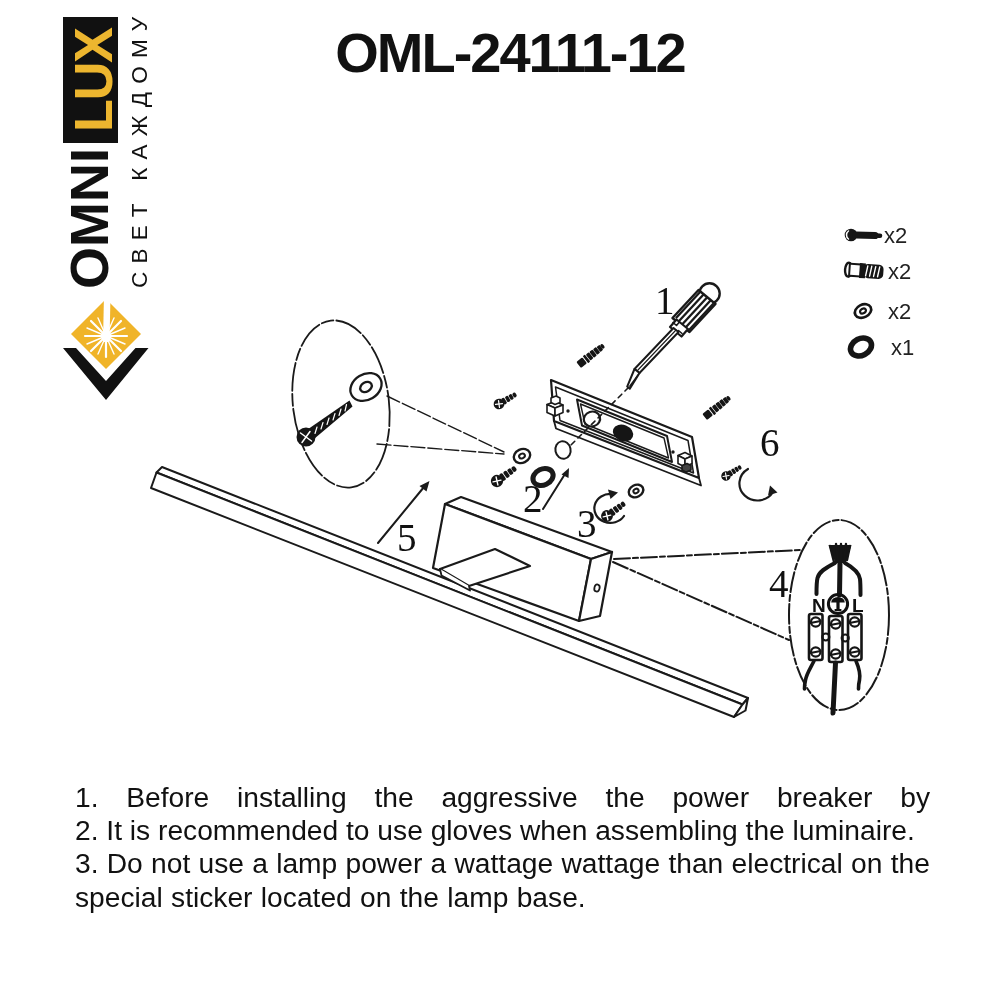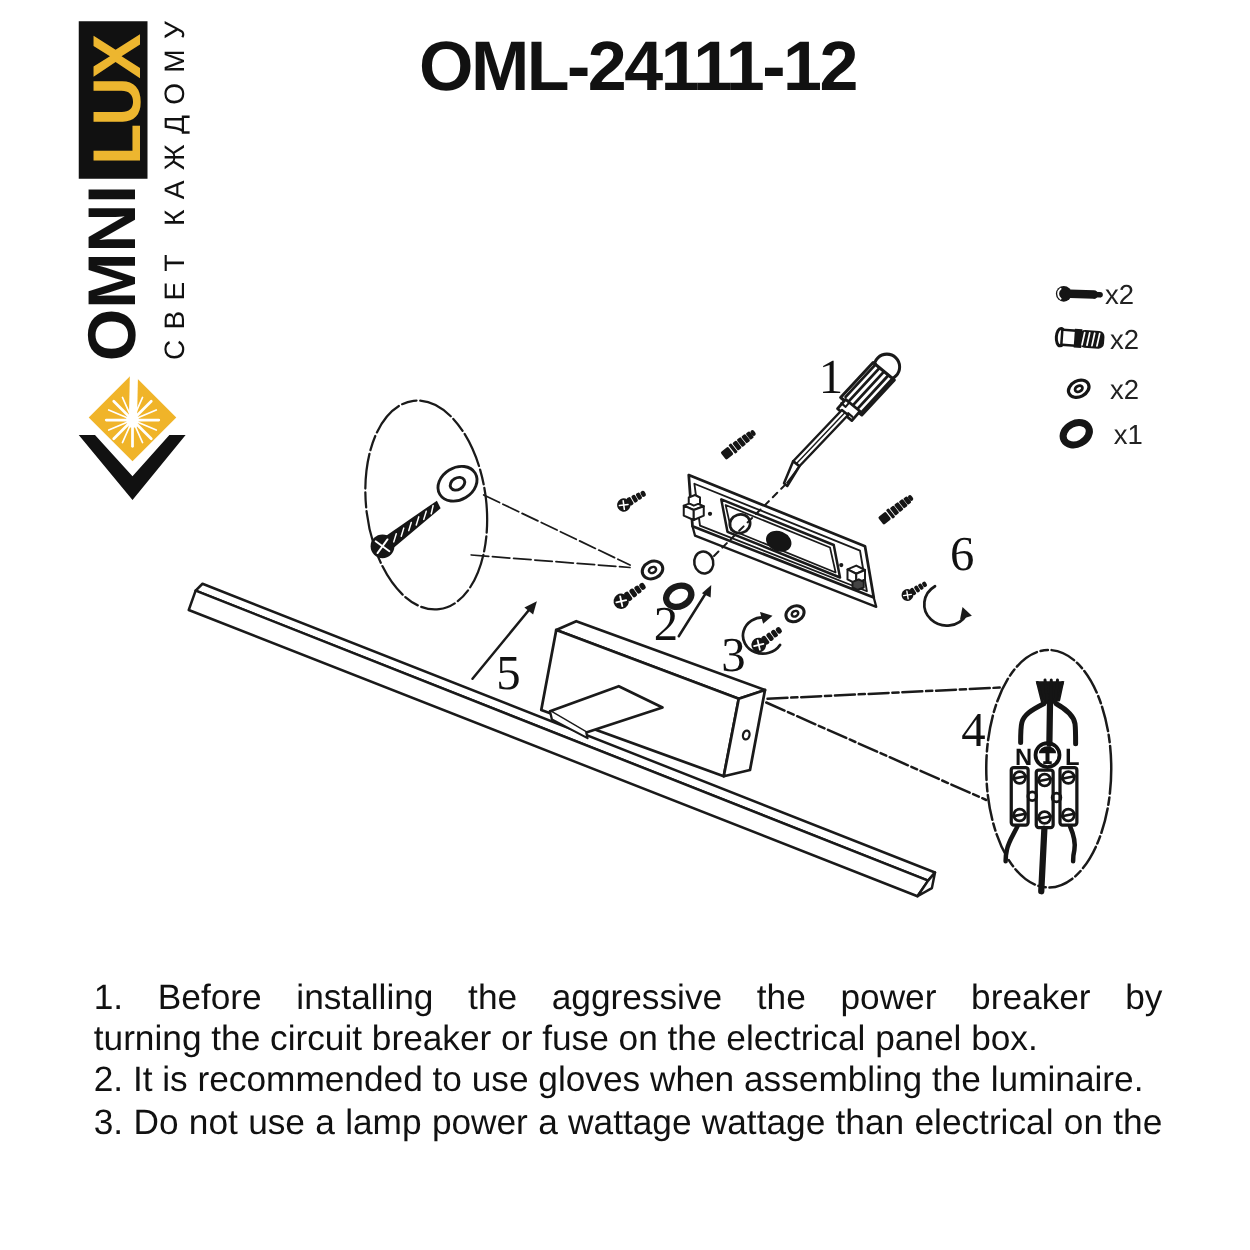--- a/index.html
+++ b/index.html
@@ -291,31 +291,31 @@
       <span>1.</span>
       <span>Before</span>
       <span>installing</span>
       <span>the</span>
       <span>aggressive</span>
       <span>the</span>
       <span>power</span>
       <span>breaker</span>
       <span>by</span>
     </div>
-  <div>turning the circuit breaker or fuse on the electrical panel box.</div>
   <div>2. It is recommended to use gloves when assembling the luminaire.</div>
   <div class="jl">
       <span>3.</span>
       <span>Do</span>
       <span>not</span>
       <span>use</span>
       <span>a</span>
       <span>lamp</span>
       <span>power</span>
       <span>a</span>
       <span>wattage</span>
       <span>wattage</span>
       <span>than</span>
       <span>electrical</span>
       <span>on</span>
       <span>the</span>
     </div>
+  <div style="word-spacing:0.5px">special sticker located on the lamp base.</div>
 </div>
 
 </body></html>

